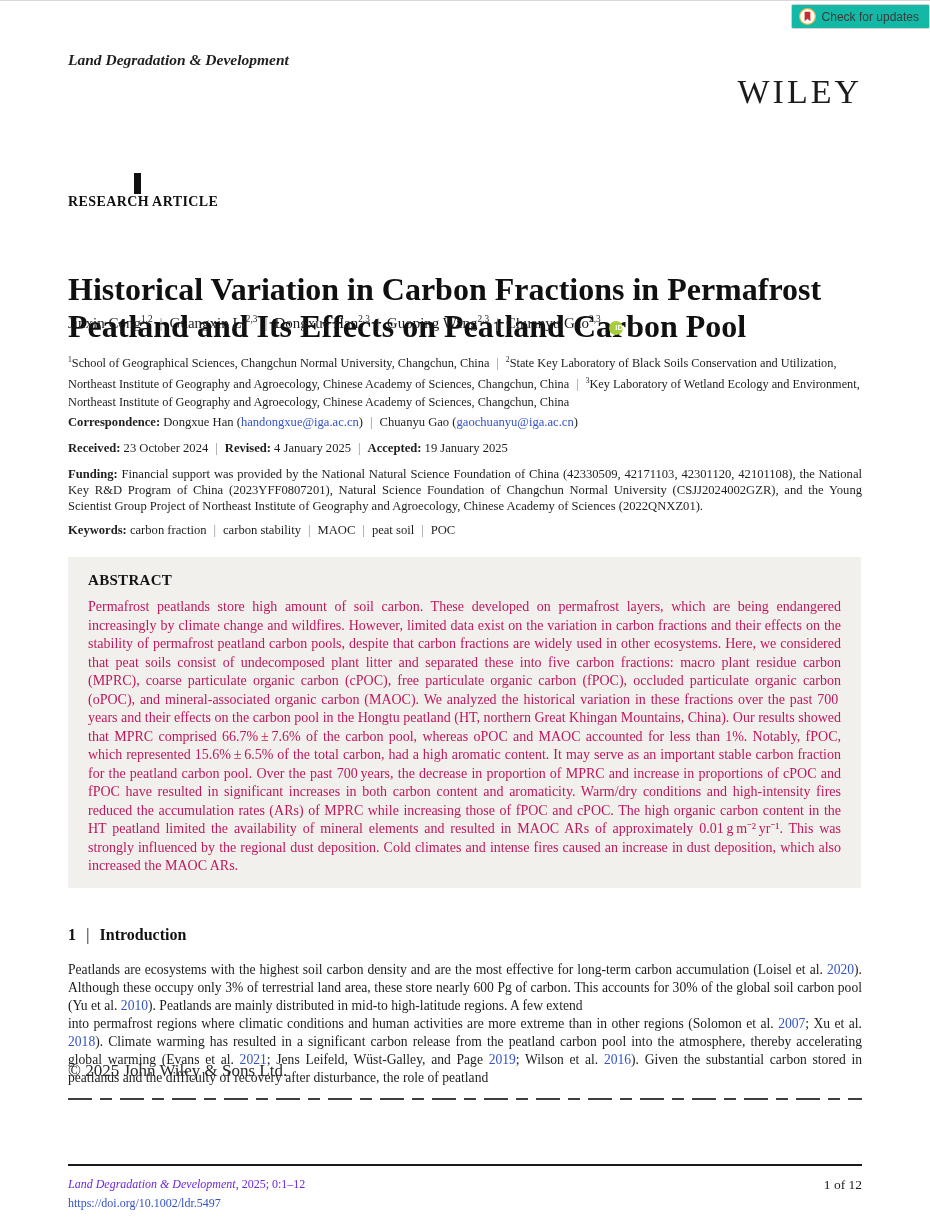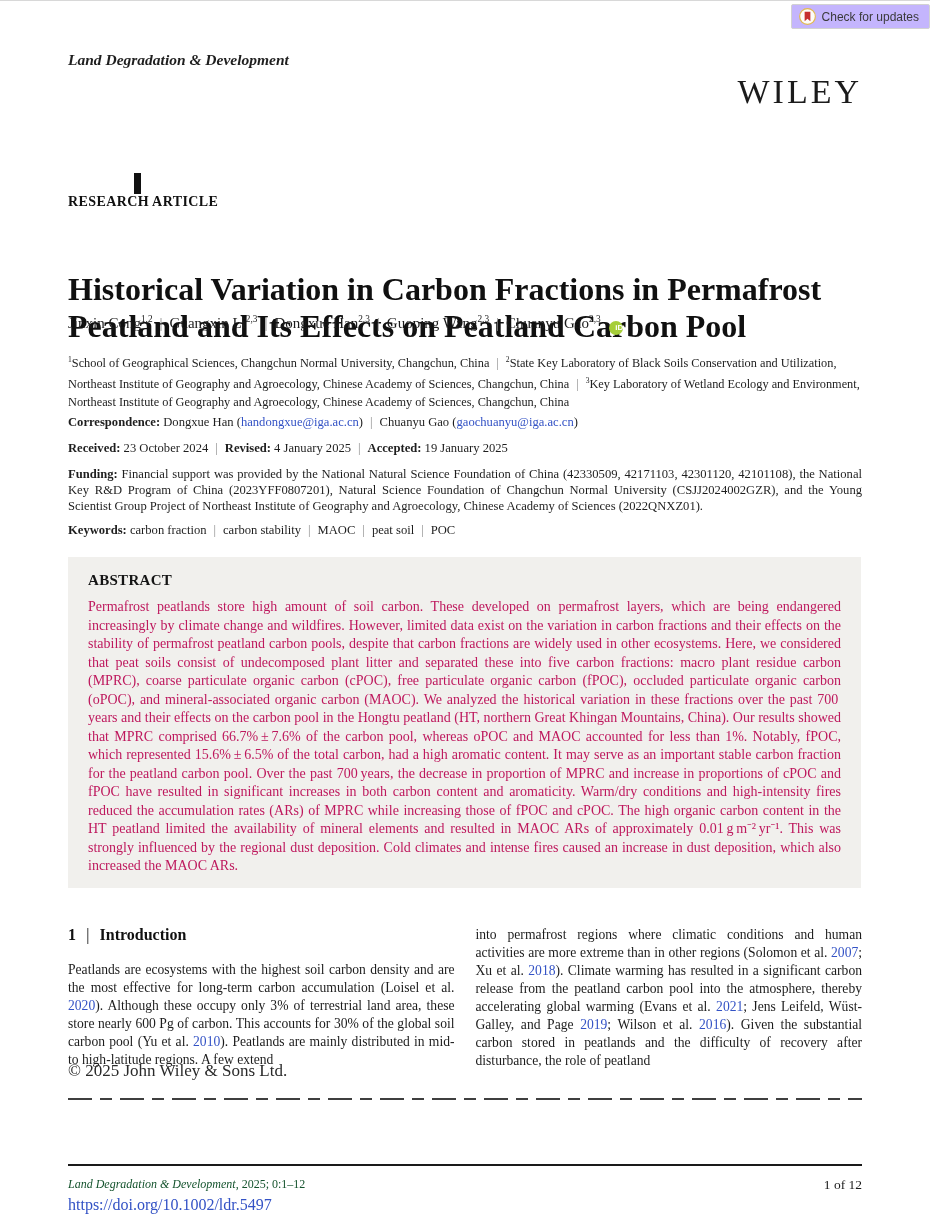--- a/index.html
+++ b/index.html
@@ -6,21 +6,21 @@
   html,body { background:#9a9a9a; }
   .page {
     position:relative; width:930px; height:1228px; margin:0 auto;
     background:#ffffff; border-top:1px solid #d8d8d8;
     font-family:"Liberation Serif", serif; color:#1c1c1c; overflow:hidden;
   }
   
   .check-updates {
     position:absolute; top:3px; right:0; height:25px; padding:0 10px 0 7px;
     display:flex; align-items:center; gap:6px;
-    background:#c4b5fd; border:1px solid #d2d2d2; border-radius:2px;
+    background:#14b8a6; border:1px solid #d2d2d2; border-radius:2px;
     font-family:"Liberation Sans", sans-serif; font-size:12px; color:#3a3a3a;
     cursor:pointer;
   }
   
   .masthead { position:absolute; top:40px; left:68px; right:68px;
     display:flex; justify-content:space-between; align-items:flex-start; }
   .journal-name { font-size:15.5px; font-weight:bold; font-style:italic; color:#1f1f1f; padding-top:10px;}
   .wiley-logo { font-size:34px; letter-spacing:3px; color:#1b1b1b; font-weight:normal;margin-top:32px; }
   
   .article-type { position:absolute; top:172px; left:68px; display:flex; align-items:center;flex-direction:column; }
@@ -44,32 +44,32 @@
   .dates { top:440px; }
   .funding { top:465px; line-height:16px; text-align:justify; }
   .keywords { top:522px; }
   
   .abstract-box { position:absolute; top:556px; left:68px; right:69px;
     background:#f1f0ed; padding:15px 20px 12px 20px; }
   .abstract-heading { font-size:15px; font-weight:bold; letter-spacing:0.3px; color:#151515; margin-bottom:9px; }
   .abstract-text { font-size:14px; line-height:18.5px; text-align:justify; color:#be185d; }
   
   .intro { position:absolute; top:925px; left:68px; right:68px;
-    display:grid; grid-template-columns:1fr 1fr; column-gap:21px; }
+    display:grid; grid-template-columns:1fr; column-gap:21px; }
   .intro-heading { font-size:16px; font-weight:bold; color:#111; margin-bottom:17px; }
   .intro p { font-size:13.6px; line-height:18px; text-align:justify; color:#1c1c1c; }
   
   .dashed-sep { position:absolute; top:1097px; left:68px; right:68px; height:2px;
     background:repeating-linear-gradient(90deg,#3f3f3f 0 24px,transparent 24px 32px,#3f3f3f 32px 44px,transparent 44px 52px); }
   .copyright { position:absolute; top:1060px; left:68px; font-size:17px; color:#2a2a2a; }
   .footer { position:absolute; top:1163px; left:68px; right:68px;
     border-top:2px solid #1a1a1a; padding-top:11px;
     display:flex; justify-content:space-between; align-items:flex-start; }
-  .footer-journal { font-size:12px; color:#14532d; }
-  .footer-doi { display:block; font-size:16px; color:#3352c5; margin-top:4px; cursor:pointer; text-decoration:none; }
+  .footer-journal { font-size:12px; color:#6d28d9; }
+  .footer-doi { display:block; font-size:12px; color:#3352c5; margin-top:4px; cursor:pointer; text-decoration:none; }
   .page-info { font-size:13.5px; color:#1a1a1a; }
   
   .seg-b { font-weight:bold; }
   .seg-i { font-style:italic; }
   .seg-link { color:#3352c5; cursor:pointer; }
   .seg-sep { color:#8a8a8a; margin:0 7px; }
   .seg-hpipe { color:#555; margin:0 10px; font-weight:bold; }
   sup.seg-sup { font-size:0.62em; }
 </style>
 </head>

